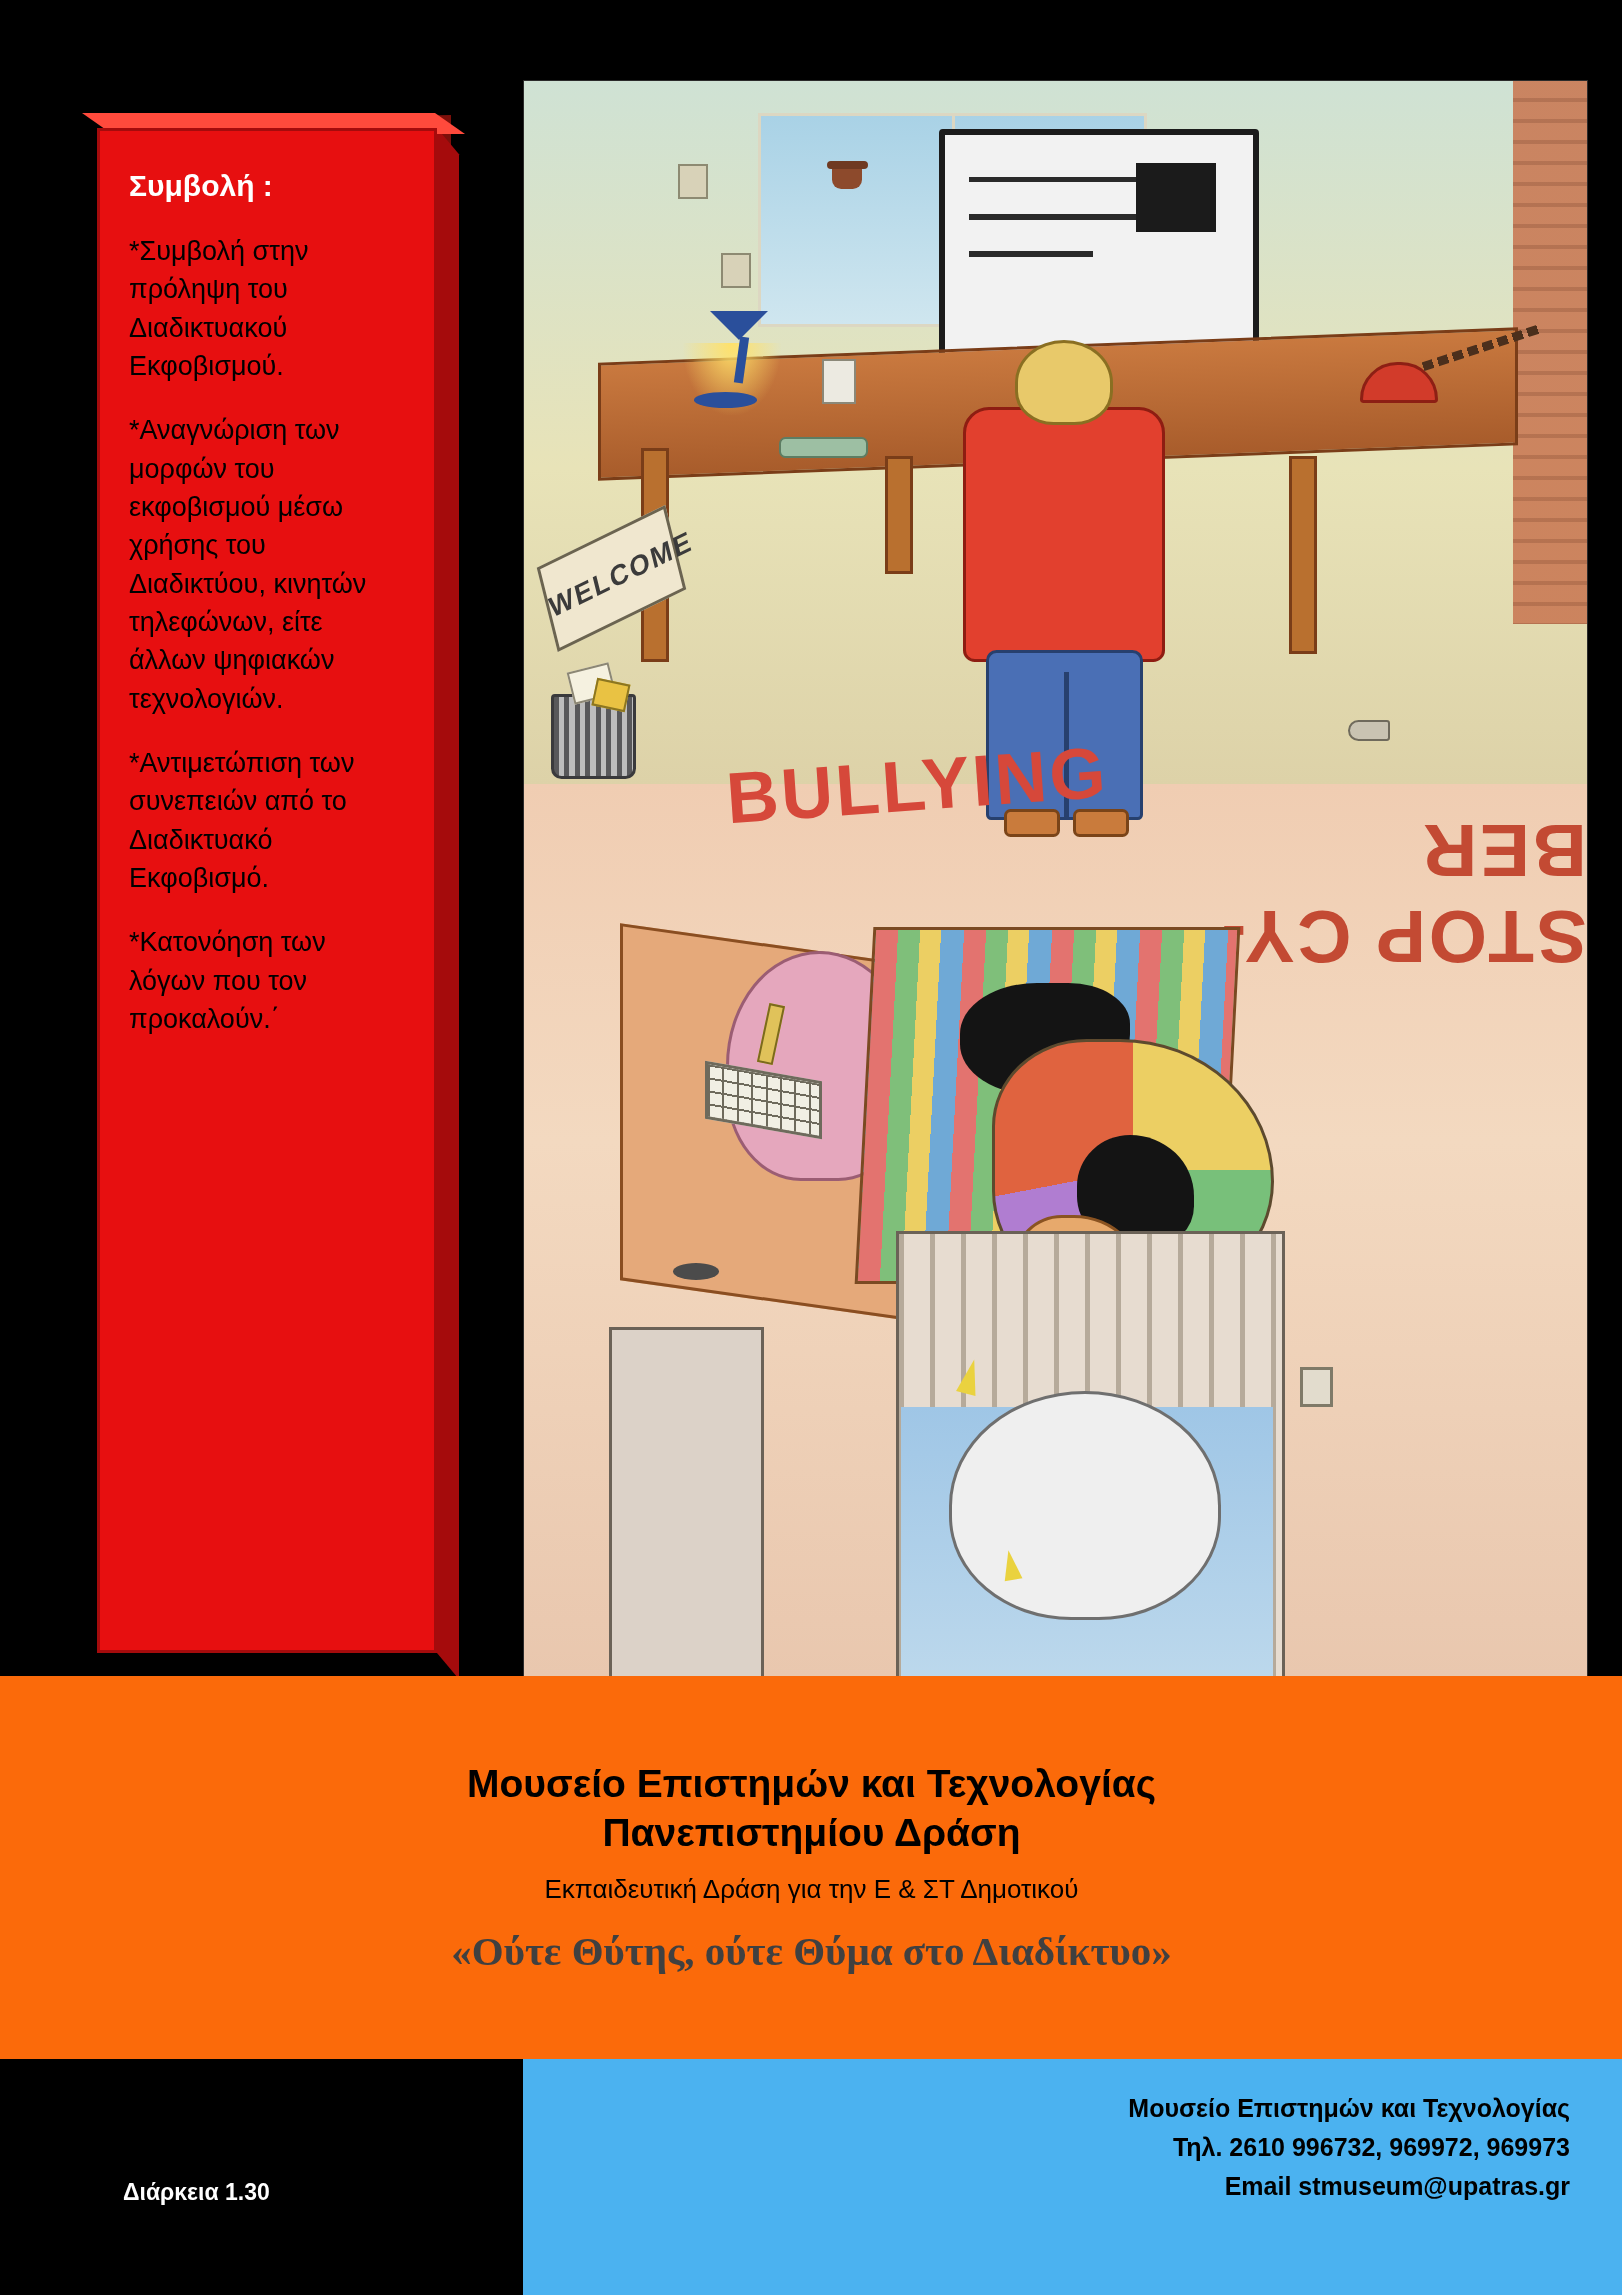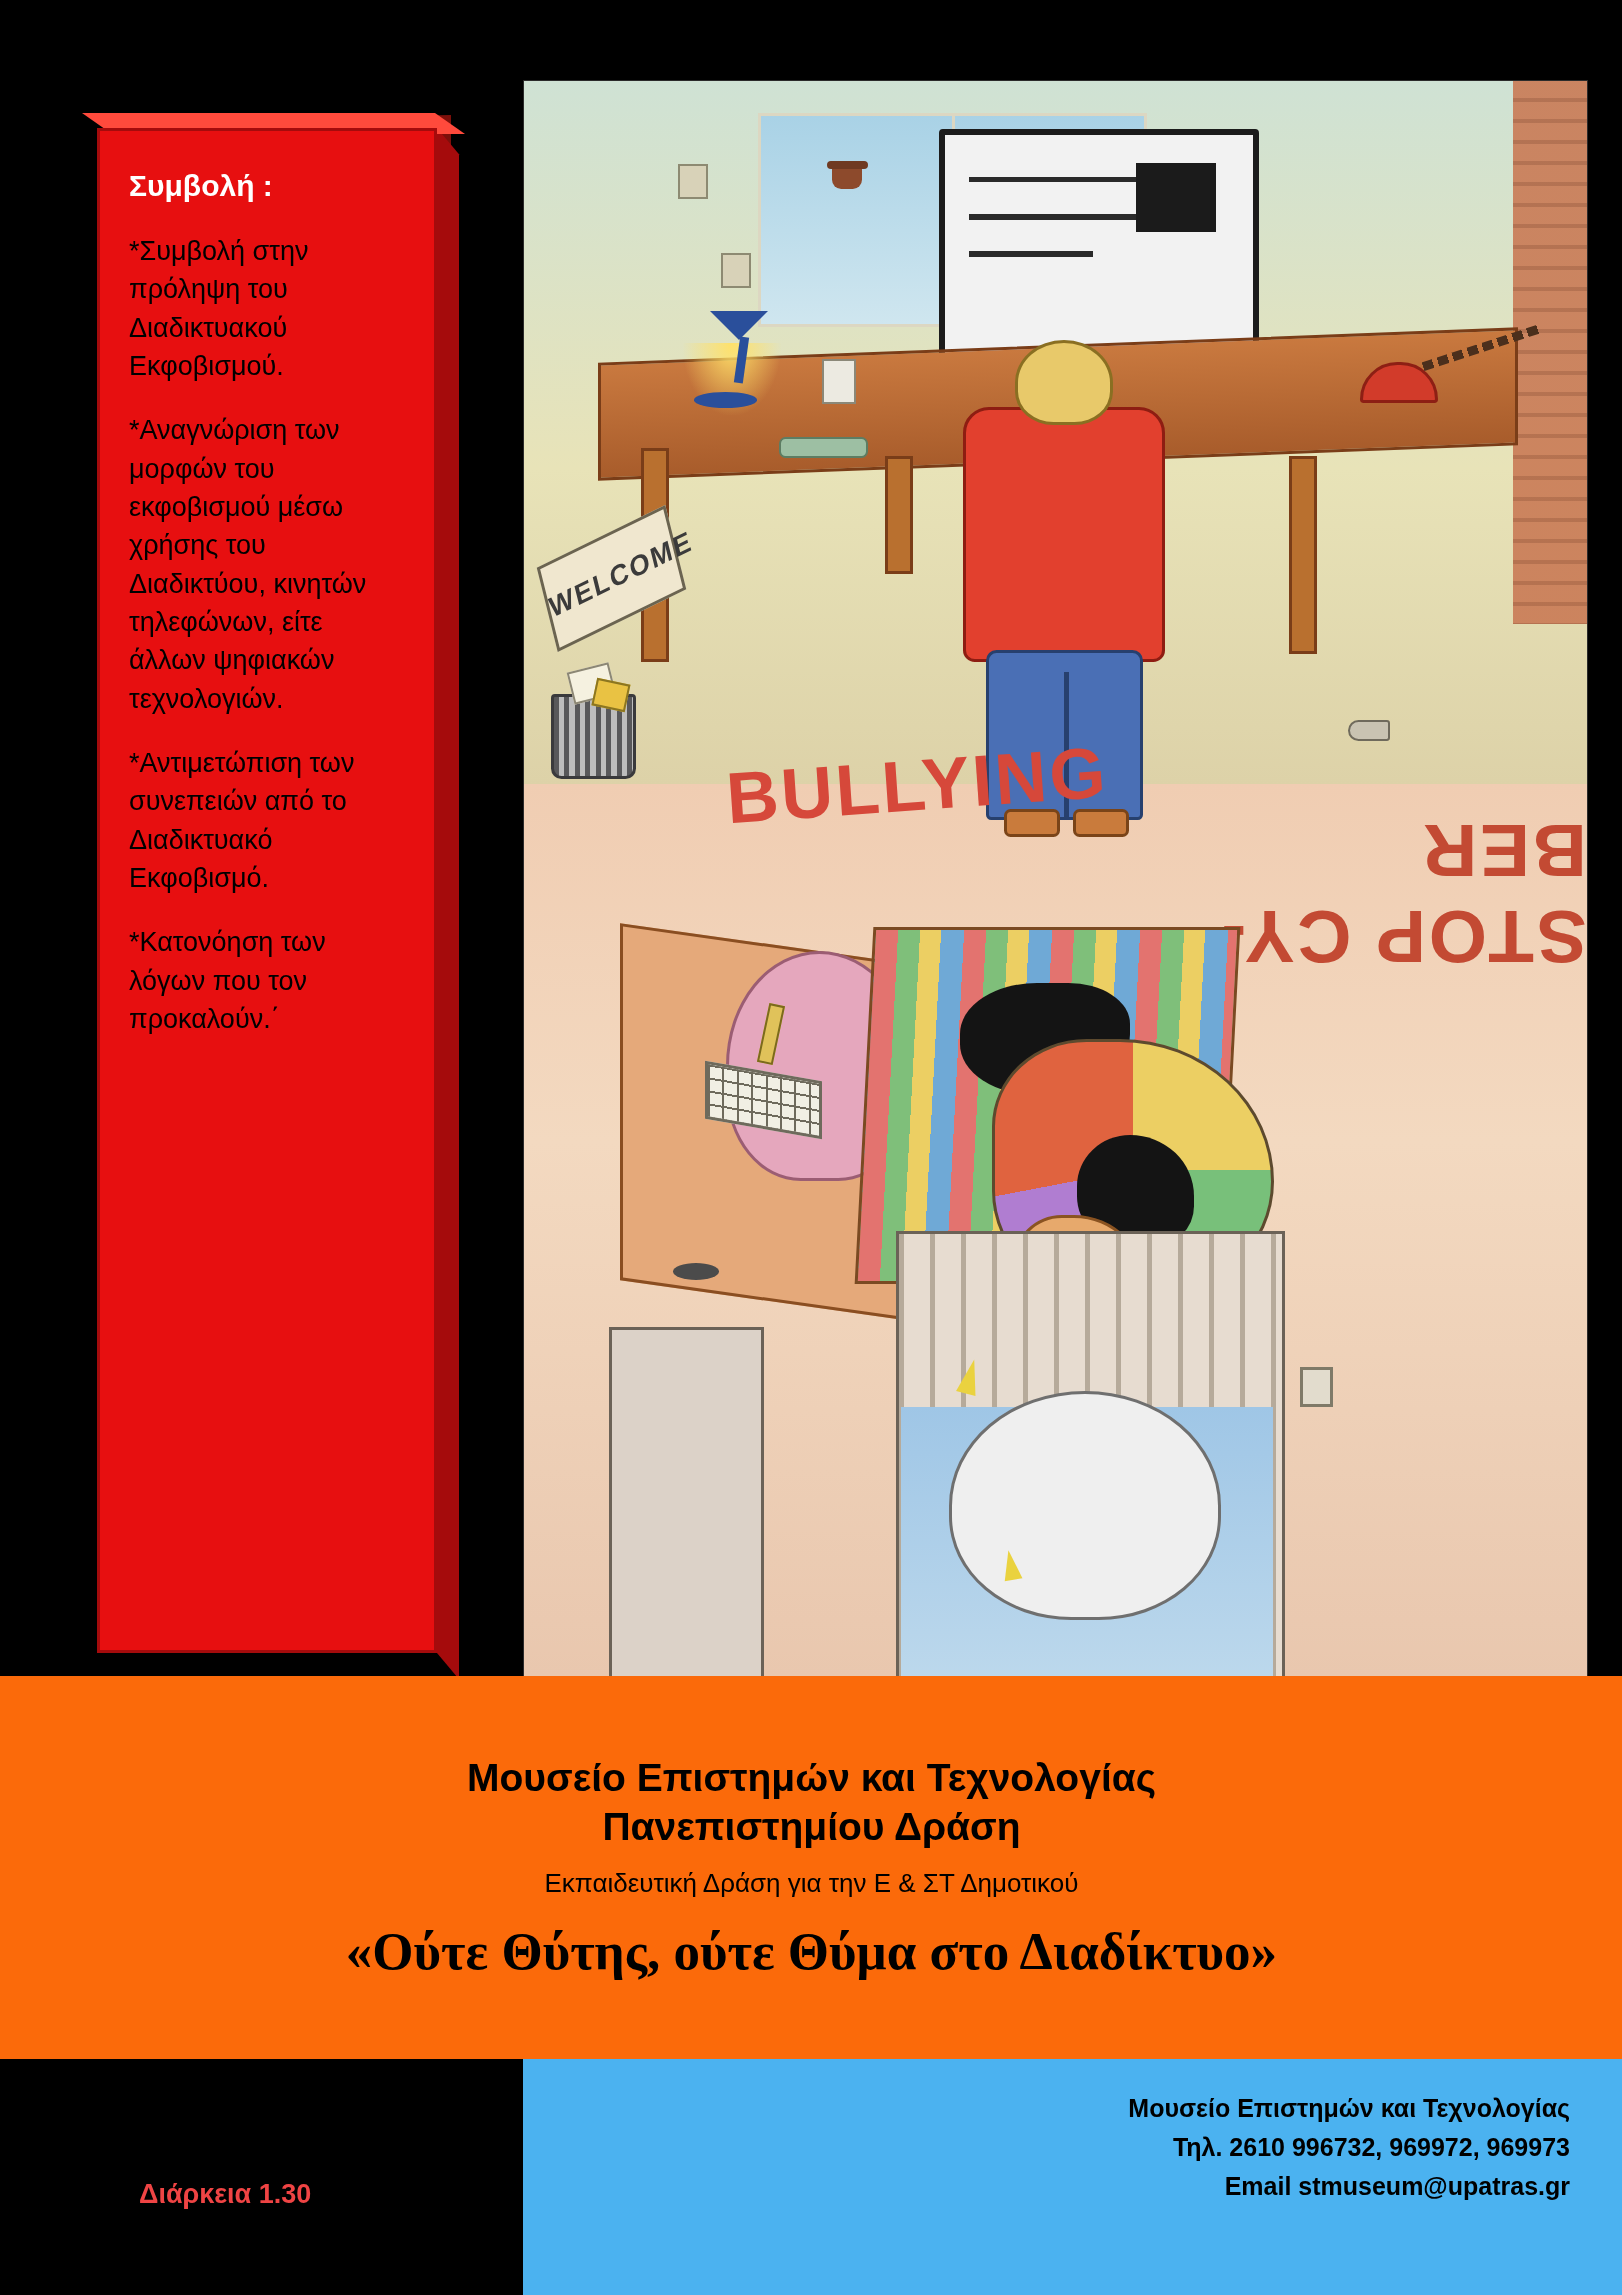--- a/index.html
+++ b/index.html
@@ -276,39 +276,39 @@
     color:#000; font-size:39px; font-weight:bold; margin:0; line-height:1.25;
     font-family:"Liberation Sans", sans-serif;
   }
   .org-title2{
     color:#000; font-size:39px; font-weight:bold; margin:0 0 17px 0; line-height:1.25;
   }
   .org-sub{
     color:#000; font-size:26px; margin:0 0 22px 0; font-weight:normal;
   }
   .org-slogan{
-    color:#000000; font-size:53px; font-weight:bold; margin:0;
+    color:#404040; font-size:41px; font-weight:bold; margin:0;
     font-family:"Liberation Serif", serif;
   }
 
   
   .footer{
     position:absolute; left:0; top:2059px; width:1623px; height:236px; background:#000;
   }
   .footer-blue{
     position:absolute; left:523px; top:0; width:1099px; height:236px; background:#4bb2f0;
     box-sizing:border-box; padding:30px 52px 0 0; text-align:right;
   }
   .footer-line{
     color:#000; font-size:25px; font-weight:bold; line-height:1.55; margin:0;
     font-family:"Liberation Sans", sans-serif;
   }
   .duration{
-    position:absolute; left:139px; top:2179px;
-    color:#ef4444; font-size:27px; font-weight:bold;
+    position:absolute; left:123px; top:2179px;
+    color:#ffffff; font-size:23px; font-weight:bold;
     font-family:"Liberation Sans", sans-serif;
   }
 </style>
 </head>
 <body>
 
 <div class="poster">
 
   <div class="illustration">
     <div class="ill-bg-top"></div>

